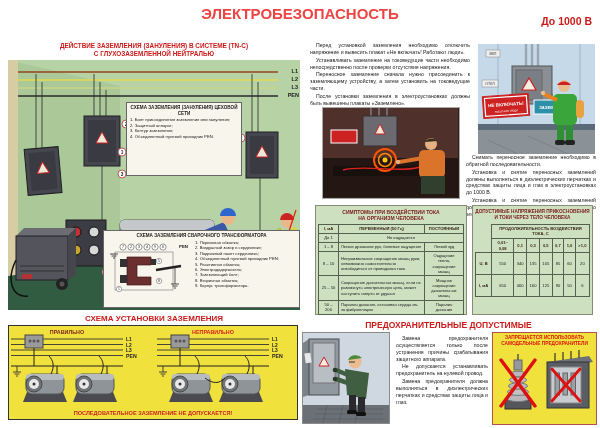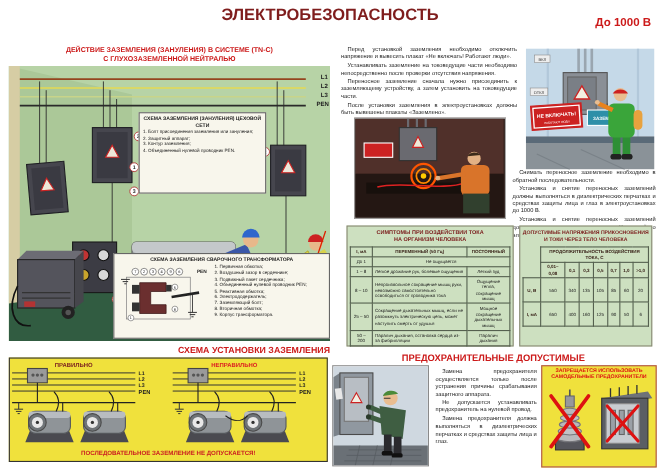--- a/index.html
+++ b/index.html
@@ -1,20 +1,20 @@
 <!DOCTYPE html>
 <html><head>
 <meta charset="utf-8">
 <style>
   html,body{margin:0;padding:0;background:#fff;}
   *{box-sizing:border-box;}
   .poster{position:relative;width:600px;height:428px;background:#fff;overflow:hidden;
           font-family:"Liberation Sans",sans-serif;color:#1a1a1a;}
   .abs{position:absolute;}
-  .title{top:5px;left:0;width:600px;font-size:15px;font-weight:bold;color:#7f1d1d;text-align:center;}
+  .title{top:5px;left:0;width:600px;font-size:15px;font-weight:bold;color:#ef4444;text-align:center;}
   .subtitle{top:22px;left:0;width:600px;font-size:14px;font-weight:bold;color:#cc1a1a;text-align:center;}
   .badge{top:15px;right:8px;font-size:10.5px;font-weight:bold;color:#cc1a1a;}
   .sec-head{font-weight:bold;color:#cc1a1a;text-align:center;line-height:1.25;}
   .scene{left:8px;top:60px;width:292px;height:250px;background:#b7d3a6;}
   .wirelab{font-size:5.5px;font-weight:bold;color:#222;line-height:1;}
   .legend{background:#f8f6ec;border:1px solid #666;padding:2px 3px;}
   .legend .lt{font-size:4.6px;font-weight:bold;text-align:center;line-height:1.25;margin-bottom:1px;}
   .legend ol{margin:0;padding:0;list-style:none;}
   .legend li{font-size:4.2px;line-height:1.3;}
   .ypanel{background:#f0e13c;border:1.5px solid #333;}
@@ -220,21 +220,21 @@
           <li>5. Реактивная обмотка;</li>
           <li>6. Электрододержатель;</li>
           <li>7. Заземляющий болт;</li>
           <li>8. Вторичная обмотка;</li>
           <li>9. Корпус трансформатора.</li>
         </ol>
       </div>
     </div>
   </div>
 
-  <div class="abs sec-head" style="left:8px;top:314px;width:292px;font-size:8px;text-align:right;">СХЕМА УСТАНОВКИ ЗАЗЕМЛЕНИЯ</div>
+  <div class="abs sec-head" style="left:8px;top:314px;width:292px;font-size:8px;">СХЕМА УСТАНОВКИ ЗАЗЕМЛЕНИЯ</div>
   <div class="abs ypanel" style="left:8px;top:325px;width:290px;height:95px;">
     <svg width="287" height="78" viewBox="0 0 287 78">
       <g>
         <text x="58" y="8" font-size="5.4" font-weight="bold" fill="#7a1f1f" text-anchor="middle">ПРАВИЛЬНО</text>
         <g stroke="#333" stroke-width="0.9">
           <line x1="2" y1="13" x2="114" y2="13"></line>
             <line x1="2" y1="18.5" x2="114" y2="18.5"></line>
           <line x1="2" y1="24" x2="114" y2="24"></line>
             <line x1="2" y1="29.5" x2="114" y2="29.5"></line>
         </g>

